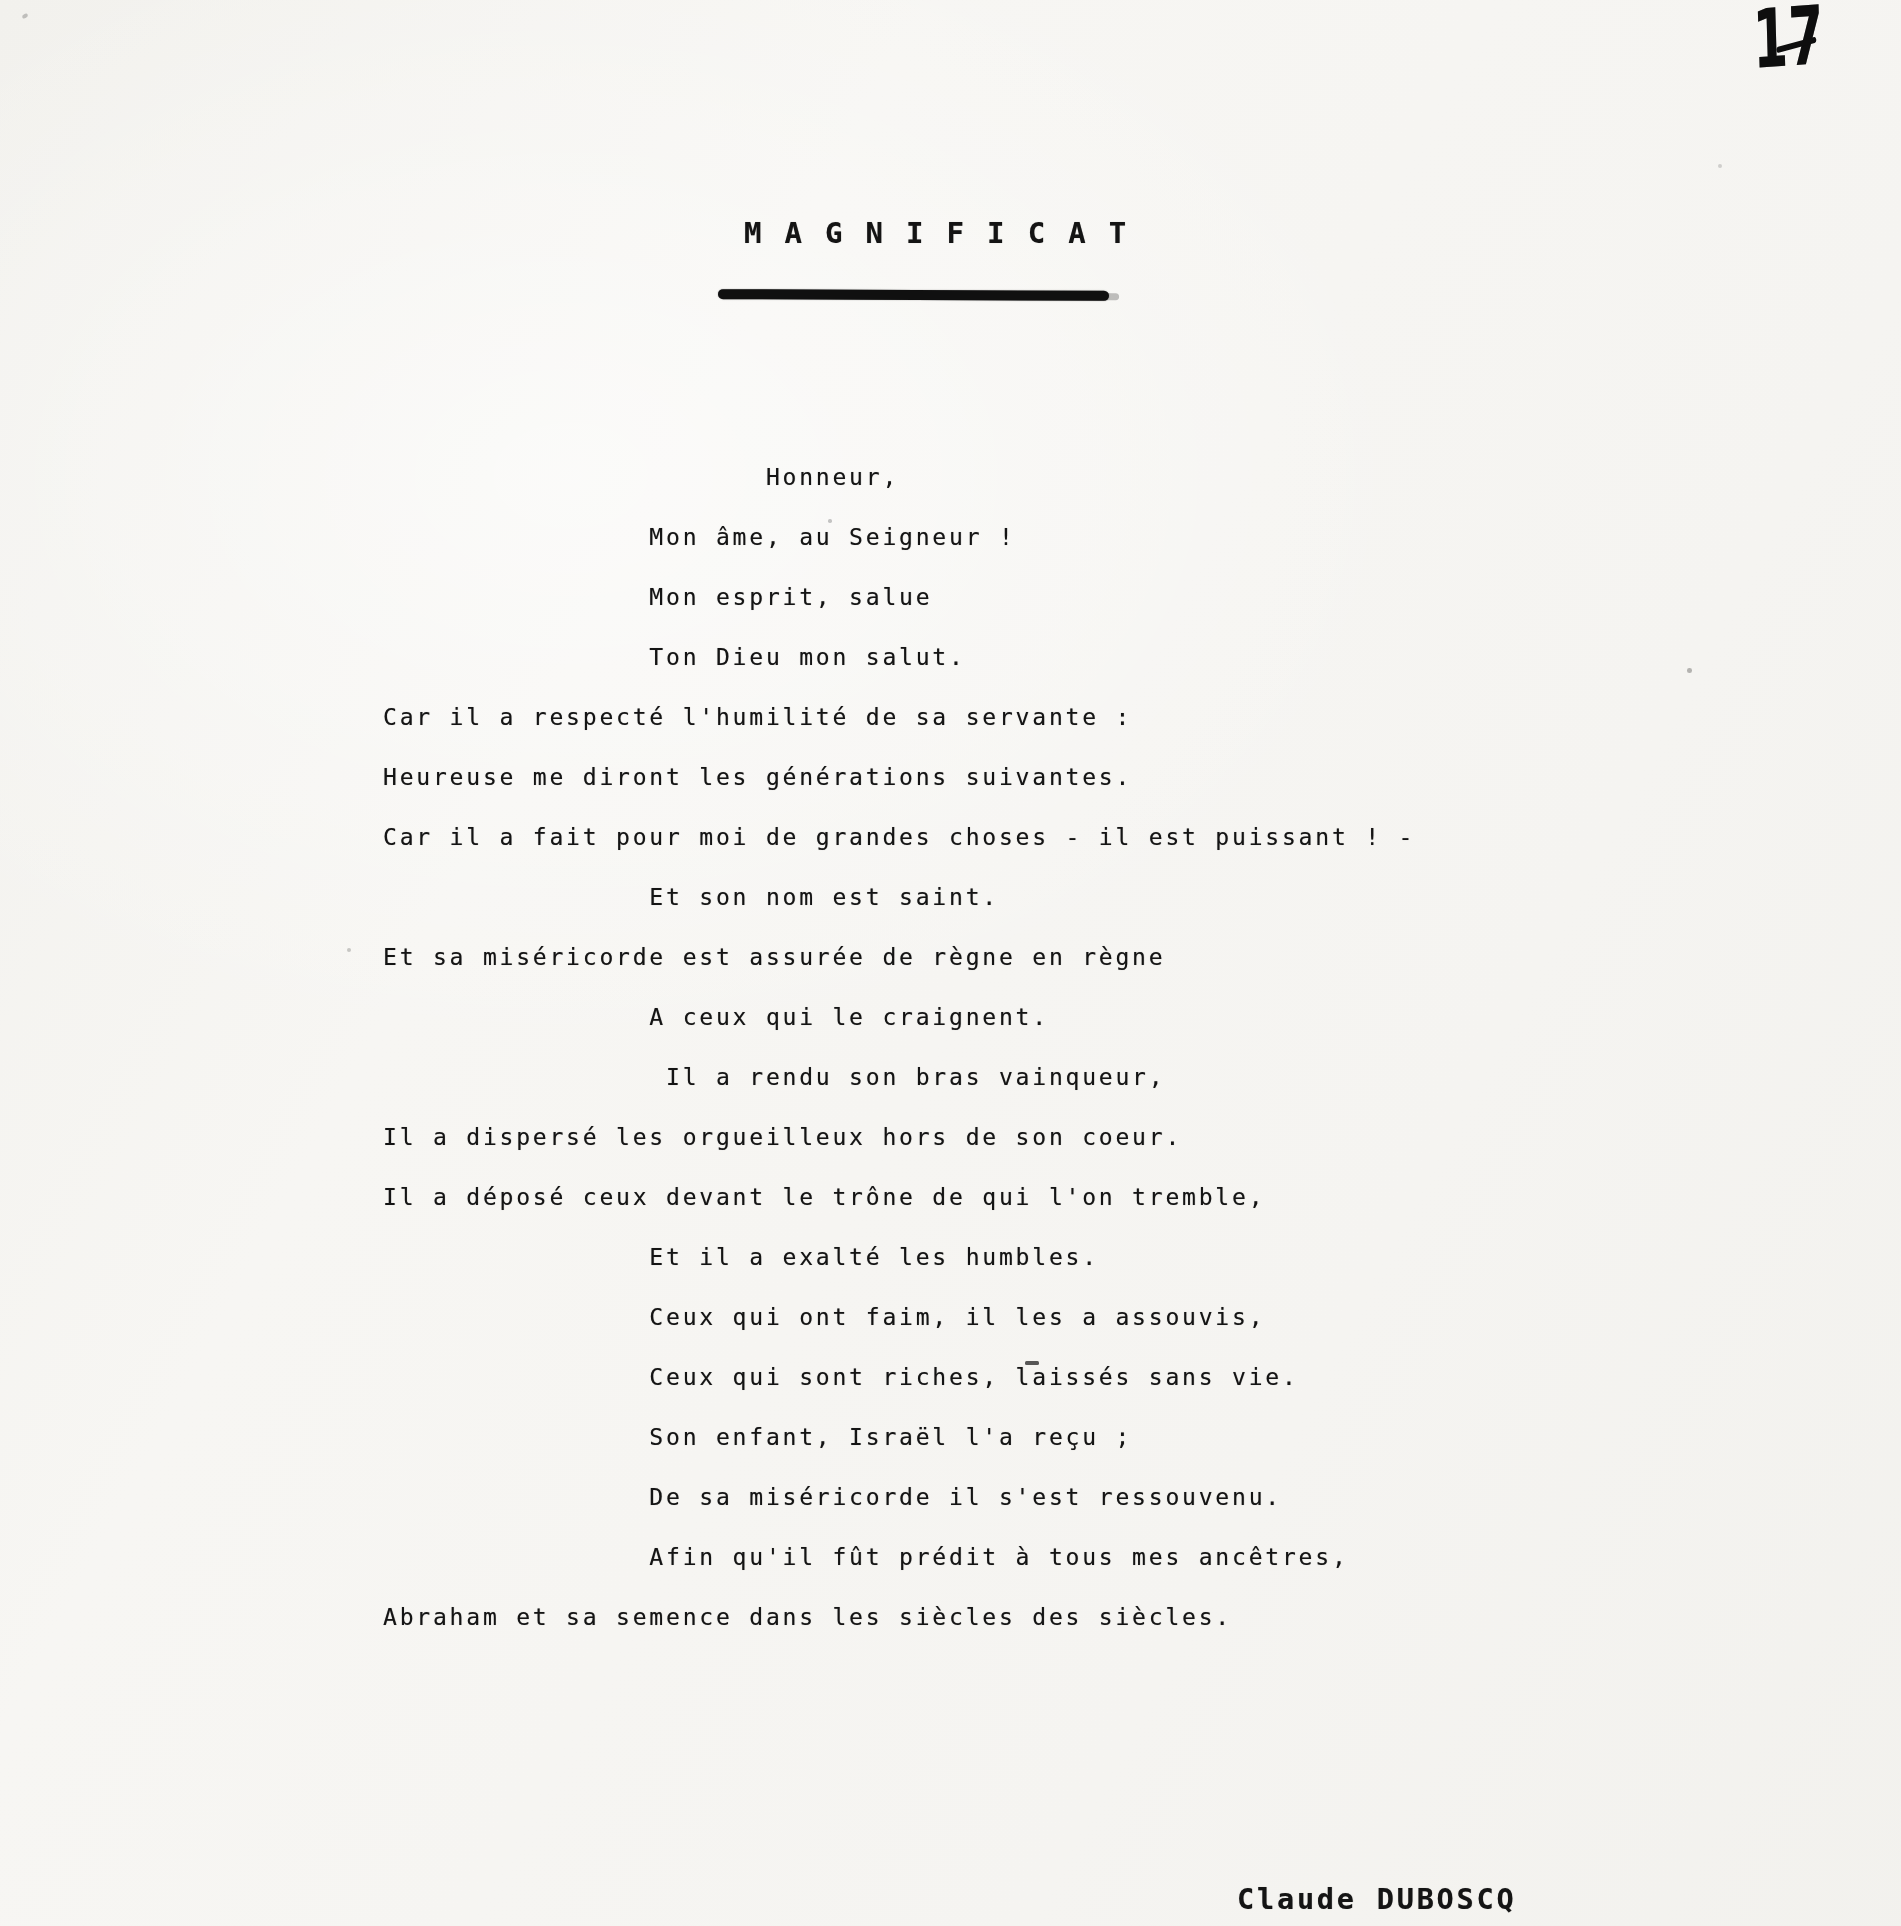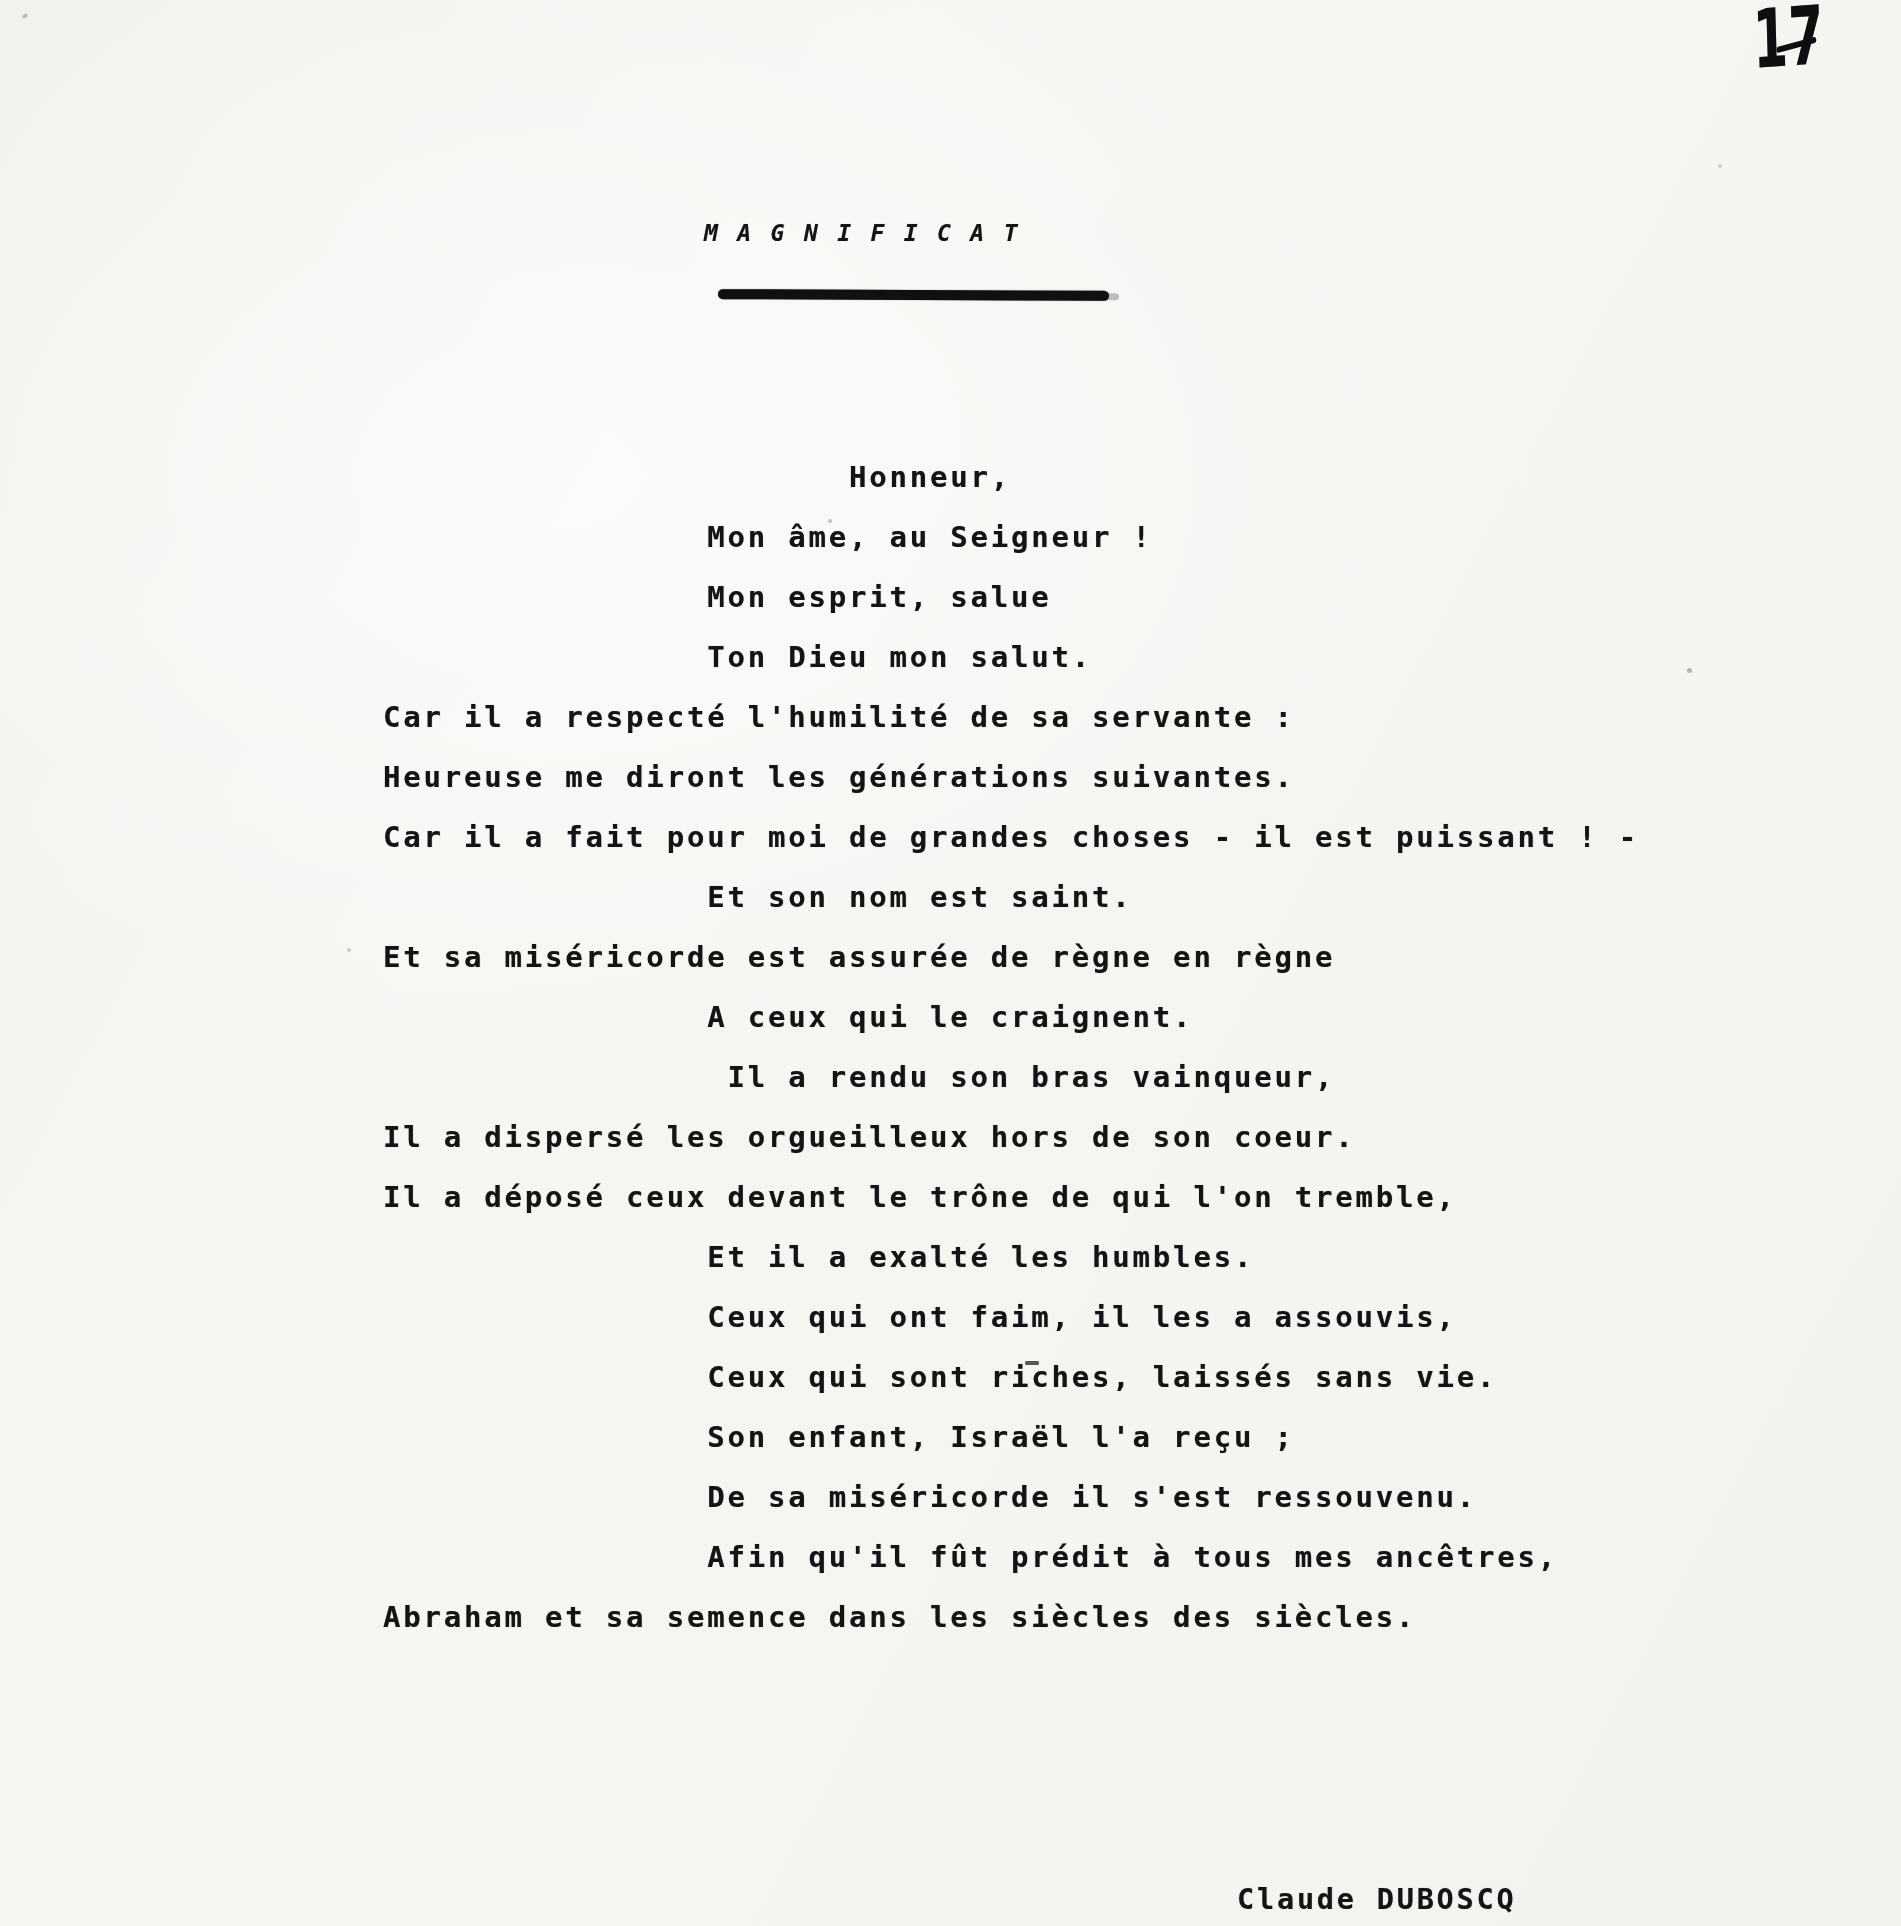--- a/index.html
+++ b/index.html
@@ -27,33 +27,33 @@
     transform-origin:left top;
     color:#0e0e0e;
     text-shadow:0 0 0.8px rgba(0,0,0,.4);
   }
   .seven-crossbar{
     position:absolute;left:37px;top:45px;width:65px;height:5.8px;
     background:#0e0e0e;border-radius:3.1px;
     transform:rotate(-7deg);
   }
   .title{
-    position:absolute;left:704px;top:203px;
-    font-size:23px;line-height:60px;font-weight:bold;
-    letter-spacing:2.8px;white-space:pre;font-style:italic;
+    position:absolute;left:744px;top:203px;
+    font-size:29px;line-height:60px;font-weight:bold;
+    letter-spacing:2.8px;white-space:pre;
   }
   .title-underline{
     position:absolute;left:718px;top:290px;width:391px;height:10.4px;
     background:#101010;border-radius:5px;
     transform:rotate(.25deg);
     box-shadow:0 0 1.2px rgba(0,0,0,.5), 11.6px 0.8px 0 -1.5px rgba(16,16,16,.25);
   }
   .poem{
     position:absolute;left:383px;top:447px;
-    font-size:29px;line-height:60px;font-weight:bold;
+    font-size:23px;line-height:60px;font-weight:normal;
     letter-spacing:2.8px;white-space:pre;
   }
   .poem .line{height:60px;}
   .signature{
     position:absolute;left:1237px;top:1870px;
     font-size:28.5px;line-height:60px;font-weight:bold;
     letter-spacing:2.8px;white-space:pre;
   }
   .speck{position:absolute;background:#4a4a48;border-radius:50%;}
   .s1{left:22.3px;top:14px;width:6.2px;height:3.9px;opacity:.30;transform:rotate(-30deg);}

